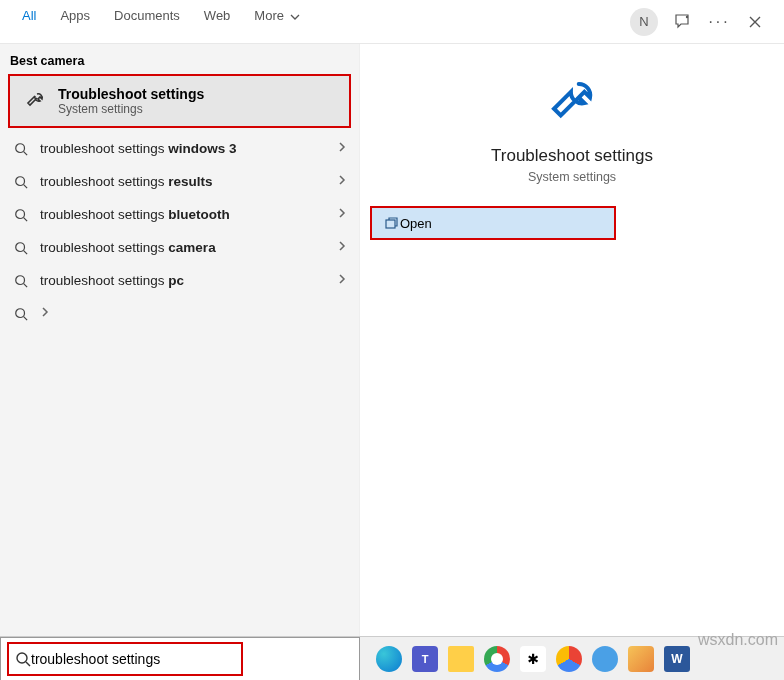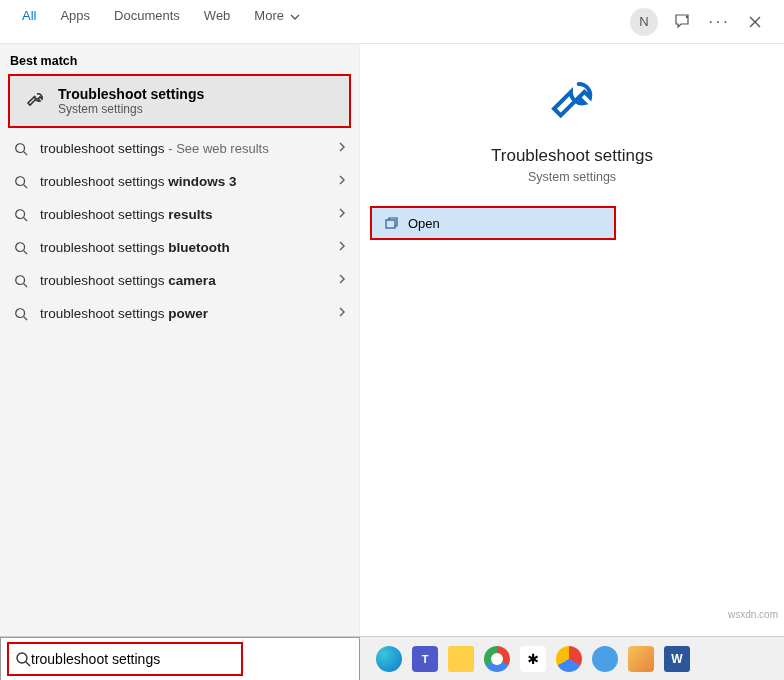--- a/index.html
+++ b/index.html
@@ -29,30 +29,30 @@
   .resrow .text { flex:1; font-size:13.5px; color:#222; }
   .resrow .text b { font-weight:600; }
   .resrow .hint { color:#6a6a6a; font-size:13px; }
   .resrow .chev { color:#666; }
 
   .right { flex:1; background:#fff; display:flex; flex-direction:column; align-items:stretch; }
   .preview-top { display:flex; flex-direction:column; align-items:center; padding: 28px 0 22px; }
   .big-icon { width:60px; height:60px; display:flex;align-items:center;justify-content:center; color:#0066cc; margin-bottom:14px;}
   .preview-title { font-size:17px; color:#222; margin-bottom:4px; }
   .preview-sub { font-size:12.5px; color:#666; }
-  .actionrow { display:flex; align-items:center; background:#cfe4f7; height:34px; padding: 0 12px; border:2.5px solid #d40000; margin-left:10px; margin-right:168px; gap:10px; font-size:13px; }
+  .actionrow { display:flex; align-items:center; background:#cfe4f7; height:34px; padding: 0 12px; border:2.5px solid #d40000; margin-left:10px; margin-right:168px; gap:2px; font-size:13px; }
   
   .bottom { position:absolute; left:0; bottom:0; width:784px; height:44px; display:flex; align-items:center; background:#fff; border-top:1px solid #ccc;}
   .searchwrap { display:flex; align-items:center; width:360px; height:44px; border:1px solid #999; background:#fff;}
   .searchbox { border:2.5px solid #d40000; display:flex; align-items:center; height:34px; margin:4px 0 4px 6px; padding:0 6px; width:236px; }
   .searchbox input { border:none; outline:none; font-size:14px; width:190px; background:transparent; }
   .taskbar { flex:1; display:flex; align-items:center; gap:10px; padding-left:16px; background:#f0f0f0; height:44px;}
   .tb-icon { width:26px; height:26px; border-radius:4px; display:flex;align-items:center;justify-content:center; font-size:15px;}
 
-  .watermark { position:absolute; right:6px; bottom:60px; font-size:10px; color:#aaa;}
+  .watermark { position:absolute; right:6px; bottom:31px; font-size:16px; color:#aaa;}
 </style>
 </head>
 <body>
 
 <div class="topbar">
   <div class="tabs">
     <div class="tab active">All</div>
     <div class="tab">Apps</div>
     <div class="tab">Documents</div>
     <div class="tab">Web</div>
@@ -75,53 +75,41 @@
     <div class="topicon close">
       <svg width="14" height="14" viewBox="0 0 14 14">
           <path d="M2 2 L12 12 M12 2 L2 12" stroke="#555" stroke-width="1.4"></path>
         </svg>
     </div>
   </div>
 </div>
 
 <div class="main">
   <div class="left">
-    <div class="section-label">Best match</div>
+    <div class="section-label">Best camera</div>
     <div class="bestmatch">
       <div class="icon">
         <svg width="24" height="24" viewBox="0 0 24 24" fill="none" stroke="#333" stroke-width="1.6">
             <path d="M14 5 a4 4 0 0 1 5 5 l-2 -2 -2 2 2 2 a4 4 0 0 1 -5 -5 l-7 7 2 2 7 -7"></path>
           </svg>
       </div>
       <div>
         <div class="title">Troubleshoot settings</div>
         <div class="subtitle">System settings</div>
       </div>
     </div>
 
     <div id="web-results">
         <div class="resrow">
     <span class="sicon">
             <svg width="14" height="14" viewBox="0 0 16 16" fill="none" stroke="#444" stroke-width="1.4">
               <circle cx="7" cy="7" r="5"></circle>
               <path d="M11 11 L15 15"></path>
             </svg>
           </span>
-    <span class="text">troubleshoot settings<b></b><span class="hint"> - See web results</span></span>
-    <span class="chev"><svg width="10" height="12" viewBox="0 0 10 12">
-              <path d="M3 2 L7 6 L3 10" stroke="#666" fill="none" stroke-width="1.5"></path>
-            </svg></span>
-        </div>
-        <div class="resrow">
-    <span class="sicon">
-            <svg width="14" height="14" viewBox="0 0 16 16" fill="none" stroke="#444" stroke-width="1.4">
-              <circle cx="7" cy="7" r="5"></circle>
-              <path d="M11 11 L15 15"></path>
-            </svg>
-          </span>
     <span class="text">troubleshoot settings <b>windows 3</b><span class="hint"></span></span>
     <span class="chev"><svg width="10" height="12" viewBox="0 0 10 12">
               <path d="M3 2 L7 6 L3 10" stroke="#666" fill="none" stroke-width="1.5"></path>
             </svg></span>
         </div>
         <div class="resrow">
     <span class="sicon">
             <svg width="14" height="14" viewBox="0 0 16 16" fill="none" stroke="#444" stroke-width="1.4">
               <circle cx="7" cy="7" r="5"></circle>
               <path d="M11 11 L15 15"></path>
@@ -156,21 +144,32 @@
               <path d="M3 2 L7 6 L3 10" stroke="#666" fill="none" stroke-width="1.5"></path>
             </svg></span>
         </div>
         <div class="resrow">
     <span class="sicon">
             <svg width="14" height="14" viewBox="0 0 16 16" fill="none" stroke="#444" stroke-width="1.4">
               <circle cx="7" cy="7" r="5"></circle>
               <path d="M11 11 L15 15"></path>
             </svg>
           </span>
-    <span class="text">troubleshoot settings <b>power</b><span class="hint"></span></span>
+    <span class="text">troubleshoot settings <b>pc</b><span class="hint"></span></span>
+    <span class="chev"><svg width="10" height="12" viewBox="0 0 10 12">
+              <path d="M3 2 L7 6 L3 10" stroke="#666" fill="none" stroke-width="1.5"></path>
+            </svg></span>
+        </div>
+        <div class="resrow">
+    <span class="sicon">
+            <svg width="14" height="14" viewBox="0 0 16 16" fill="none" stroke="#444" stroke-width="1.4">
+              <circle cx="7" cy="7" r="5"></circle>
+              <path d="M11 11 L15 15"></path>
+            </svg>
+          </span>
     <span class="chev"><svg width="10" height="12" viewBox="0 0 10 12">
               <path d="M3 2 L7 6 L3 10" stroke="#666" fill="none" stroke-width="1.5"></path>
             </svg></span>
         </div>
       </div>
   </div>
 
   <div class="right">
     <div class="preview-top">
       <div class="big-icon">

